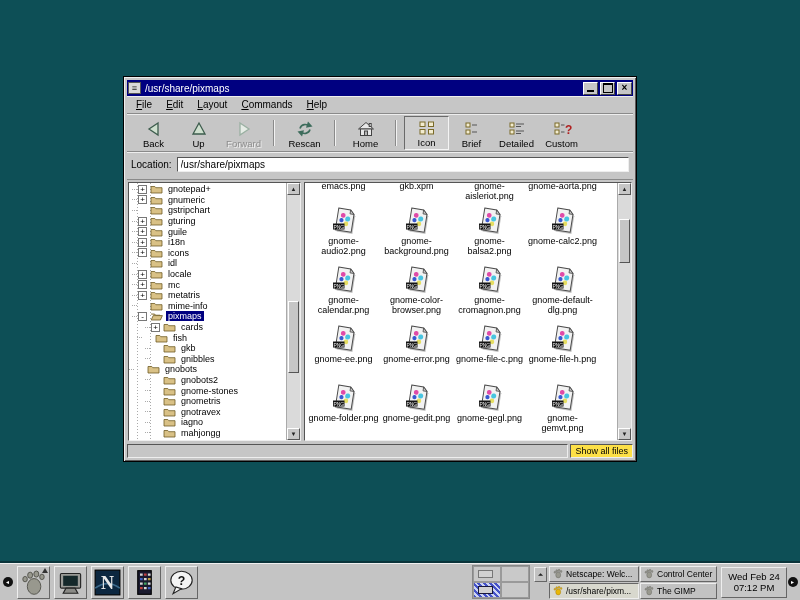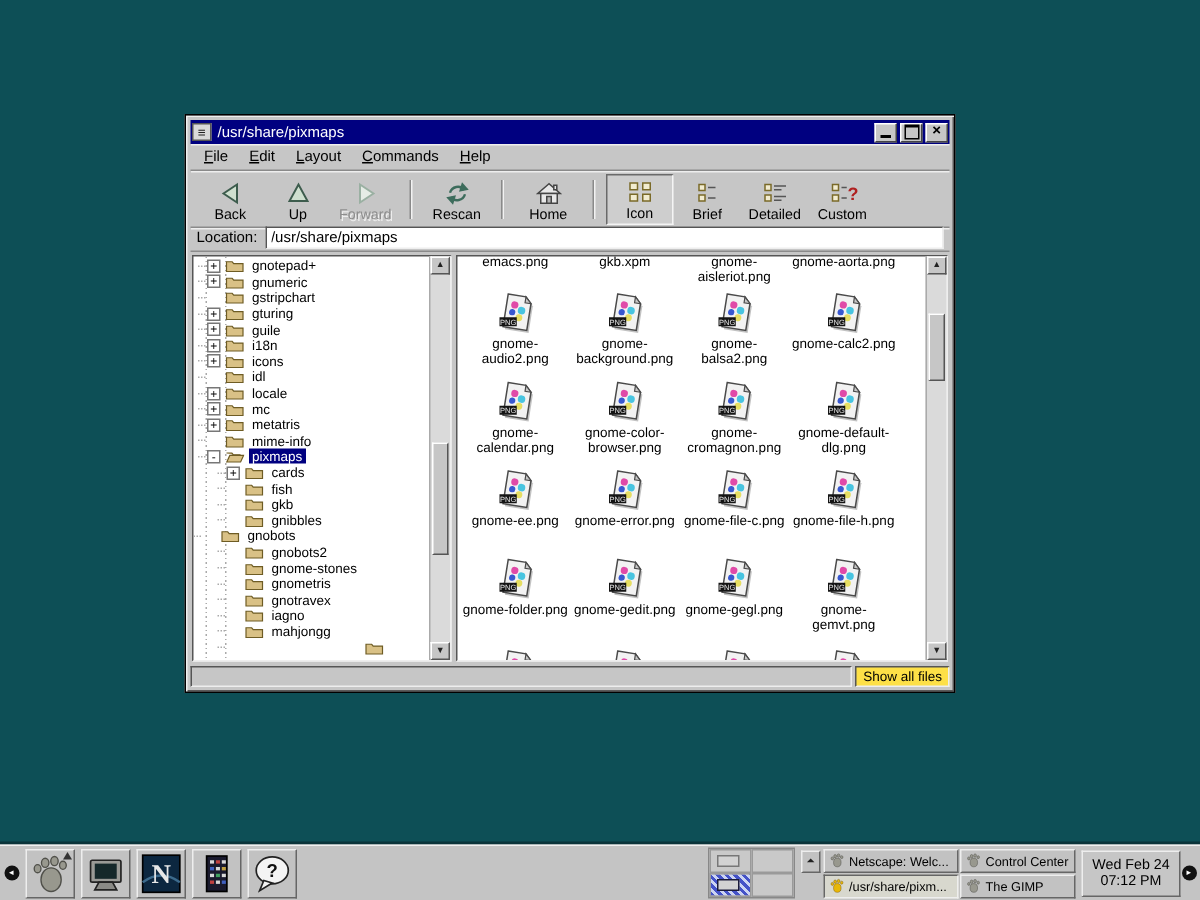--- a/index.html
+++ b/index.html
@@ -40,21 +40,21 @@
              border-bottom:1px solid #8a8a8a; box-shadow:inset 0 1px 0 #eee; }
   .tb-item { width:45px; height:34px; display:flex; flex-direction:column; align-items:center;
              justify-content:flex-end; padding-bottom:1px; gap:1px; }
   .tb-item.pressed { border:1px solid; border-color:#6a6a6a #f4f4f4 #f4f4f4 #6a6a6a; background:#cecece; }
   .tb-icon { width:22px; height:16px; }
   .tb-icon svg { width:100%; height:100%; }
   .tb-label { font-size:9.5px; color:#000; }
   .tb-item.disabled .tb-label { color:#8d8d8d; text-shadow:1px 1px 0 #eee; }
   .tb-sep { width:2px; height:26px; border-left:1px solid #8a8a8a; border-right:1px solid #f2f2f2; margin:0 7px; }
 
-  .locationbar { height:16px; flex:none; display:flex; align-items:center; gap:5px; padding:0 4px 2px 4px;
+  .locationbar { height:28px; flex:none; display:flex; align-items:center; gap:5px; padding:0 4px 2px 4px;
                  border-bottom:1px solid #8a8a8a; box-shadow:inset 0 1px 0 #eee; }
   .loc-label { font-size:10px; color:#000; flex:none; }
   .location-input { flex:1; height:15px; background:#fff; border:1px solid; border-color:#555 #eee #eee #555;
                     font-family:"Liberation Sans",sans-serif; font-size:10px; padding:0 3px; outline:none; }
 
   .main { flex:1; min-height:0; display:flex; padding:2px 1px; gap:3px; }
   .tree-wrap { width:173px; flex:none; display:flex; background:#fff;
                border:1px solid; border-color:#555 #eee #eee #555; }
   .tree { flex:1; overflow:hidden; font-size:9px; padding-top:1px;
           background-image:repeating-linear-gradient(180deg,#aaa 0 1px,transparent 1px 3px),
@@ -354,21 +354,21 @@
                 </svg></span>
               <span class="flabel">pixmaps</span>
             </div>
             <div class="tree-row" style="padding-left: 16px;">
               <span class="expander">+</span>
               <span class="tfolder"><svg viewBox="0 0 13 10">
                   <path d="M1 2.5 h3.8 l1 1.2 H12 V9 H1 Z" fill="#d9c186" stroke="#6e5c24" stroke-width="0.8"></path>
                 </svg></span>
               <span class="flabel">cards</span>
             </div>
-            <div class="tree-row" style="padding-left: 16px;">
+            <div class="tree-row" style="padding-left: 8px;">
               <span class="expander-space"></span>
               <span class="tfolder"><svg viewBox="0 0 13 10">
                   <path d="M1 2.5 h3.8 l1 1.2 H12 V9 H1 Z" fill="#d9c186" stroke="#6e5c24" stroke-width="0.8"></path>
                 </svg></span>
               <span class="flabel">fish</span>
             </div>
             <div class="tree-row" style="padding-left: 16px;">
               <span class="expander-space"></span>
               <span class="tfolder"><svg viewBox="0 0 13 10">
                   <path d="M1 2.5 h3.8 l1 1.2 H12 V9 H1 Z" fill="#d9c186" stroke="#6e5c24" stroke-width="0.8"></path>

